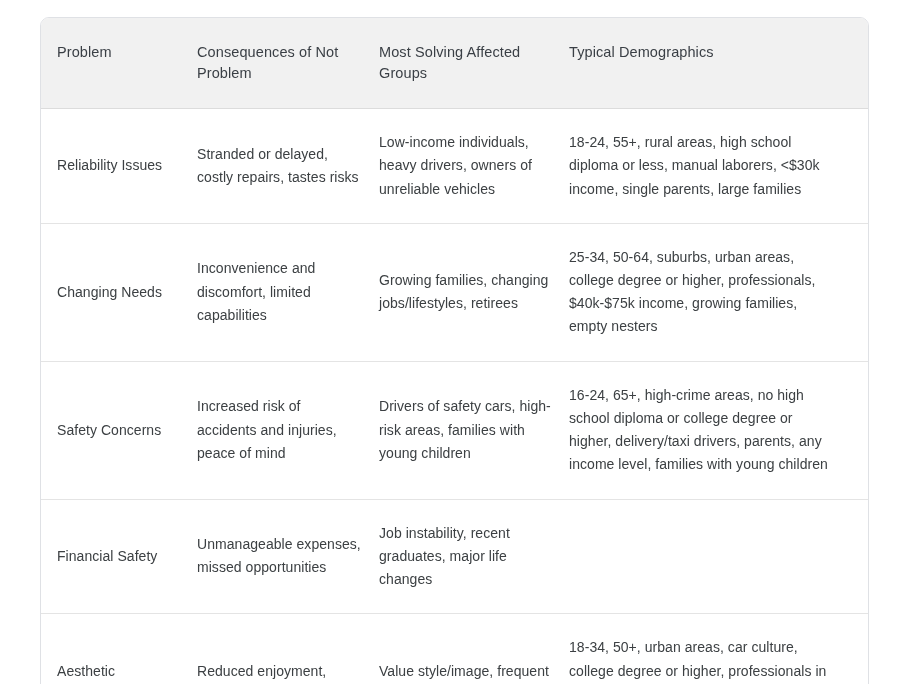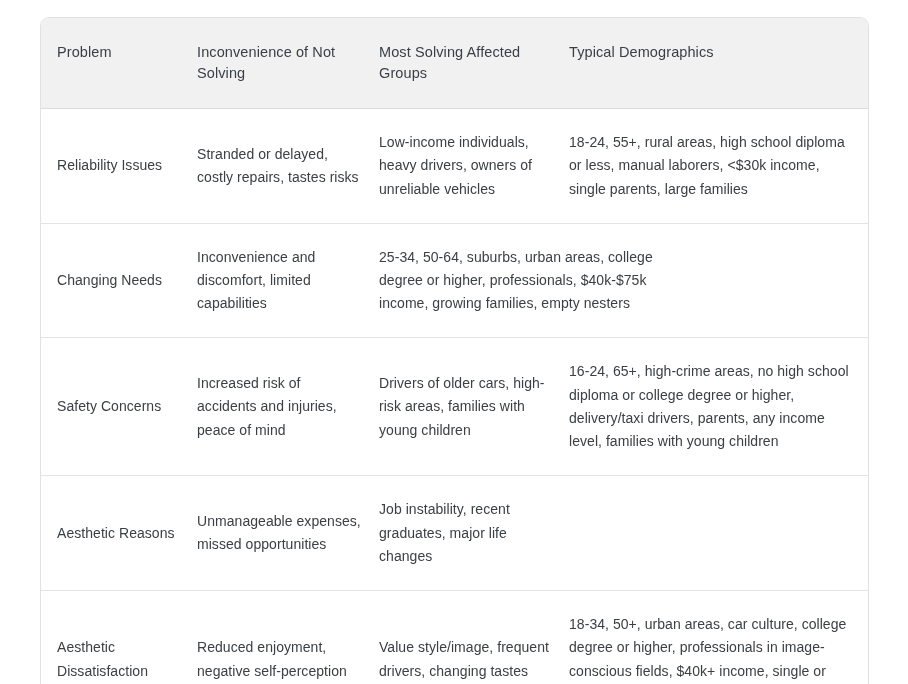--- a/index.html
+++ b/index.html
@@ -44,56 +44,57 @@
     font-size: 14px;
     line-height: 1.66;
     color: #3c4043;
     padding: 22px 16px 22px 0;
     letter-spacing: 0.05px;
   }
   
   .col-0 { width: 156px; padding-left: 16px; }
   .col-1 { width: 182px; }
   .col-2 { width: 190px; }
-  .col-3 { width: 299px; padding-right: 10px; }
+  .col-3 { width: 299px; padding-right: 33px; }
 </style>
 </head>
 <body>
 
 <div id="table-card">
 
   <div class="thead">
     <div class="th col-0">Problem</div>
-    <div class="th col-1">Inconvenience of Not Solving</div>
+    <div class="th col-1">Consequences of Not Problem</div>
     <div class="th col-2">Most Solving Affected Groups</div>
     <div class="th col-3">Typical Demographics</div>
   </div>
 
   <div class="tbody-row">
     <div class="td col-0">Reliability Issues</div>
     <div class="td col-1">Stranded or delayed, costly repairs, tastes risks</div>
     <div class="td col-2">Low-income individuals, heavy drivers, owners of unreliable vehicles</div>
     <div class="td col-3">18-24, 55+, rural areas, high school diploma or less, manual laborers, &lt;$30k income, single parents, large families</div>
   </div>
 
   <div class="tbody-row">
     <div class="td col-0">Changing Needs</div>
     <div class="td col-1">Inconvenience and discomfort, limited capabilities</div>
+    <div class="td col-2">Growing families, changing jobs/lifestyles, retirees</div>
     <div class="td col-3">25-34, 50-64, suburbs, urban areas, college degree or higher, professionals, $40k-$75k income, growing families, empty nesters</div>
   </div>
 
   <div class="tbody-row">
     <div class="td col-0">Safety Concerns</div>
     <div class="td col-1">Increased risk of accidents and injuries, peace of mind</div>
-    <div class="td col-2">Drivers of older cars, high-risk areas, families with young children</div>
+    <div class="td col-2">Drivers of safety cars, high-risk areas, families with young children</div>
     <div class="td col-3">16-24, 65+, high-crime areas, no high school diploma or college degree or higher, delivery/taxi drivers, parents, any income level, families with young children</div>
   </div>
 
   <div class="tbody-row">
-    <div class="td col-0">Aesthetic Reasons</div>
+    <div class="td col-0">Financial Safety</div>
     <div class="td col-1">Unmanageable expenses, missed opportunities</div>
     <div class="td col-2">Job instability, recent graduates, major life changes</div>
   </div>
 
   <div class="tbody-row">
     <div class="td col-0">Aesthetic Dissatisfaction</div>
     <div class="td col-1">Reduced enjoyment, negative self-perception</div>
     <div class="td col-2">Value style/image, frequent drivers, changing tastes</div>
     <div class="td col-3">18-34, 50+, urban areas, car culture, college degree or higher, professionals in image-conscious fields, $40k+ income, single or couples without children</div>
   </div>

